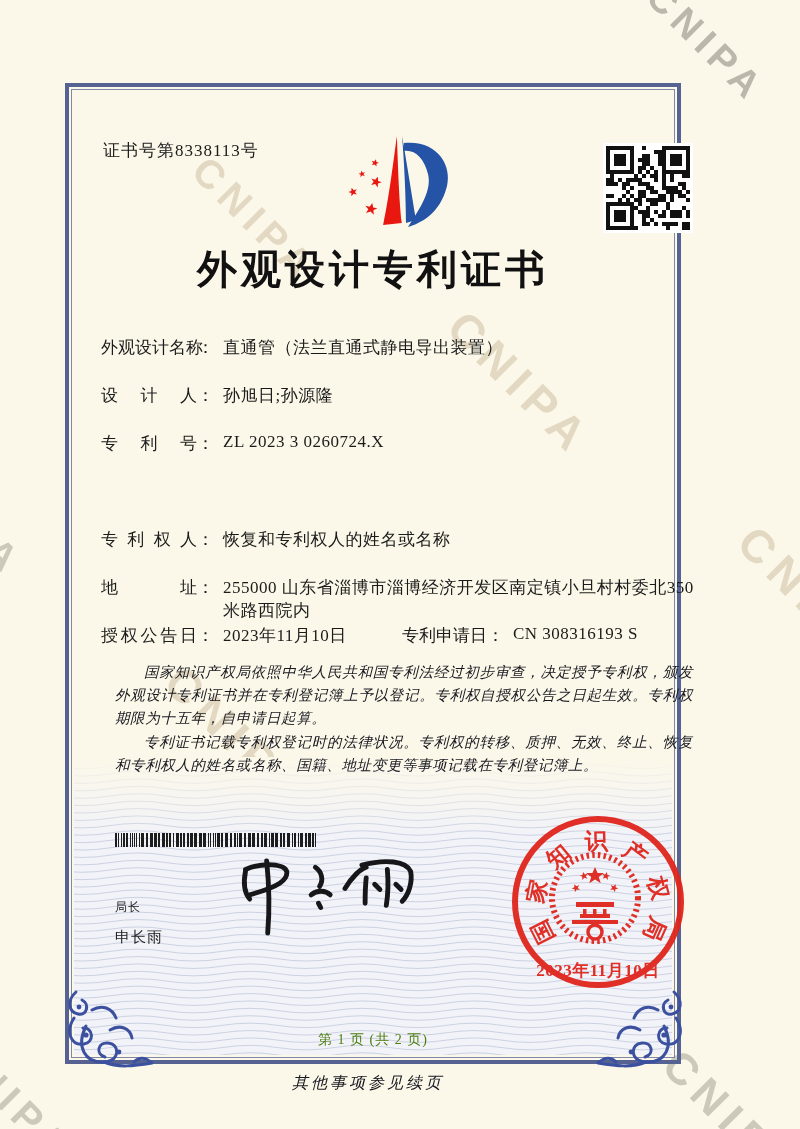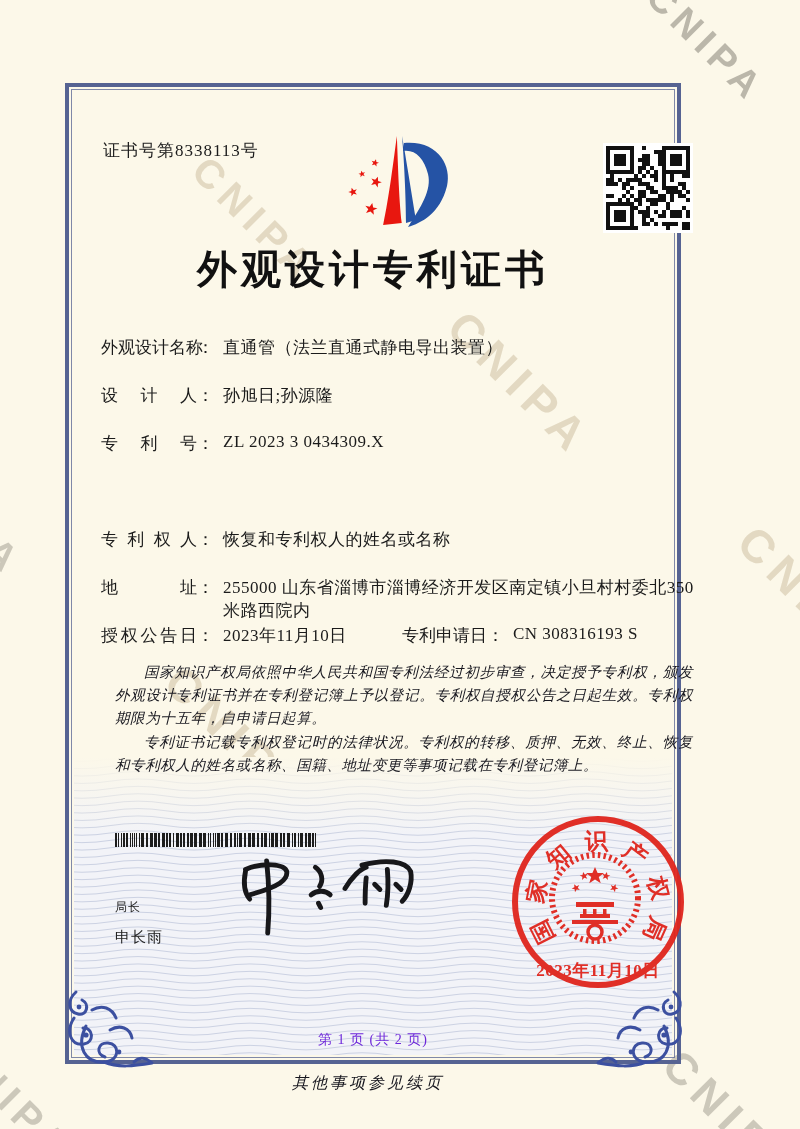--- a/index.html
+++ b/index.html
@@ -86,21 +86,21 @@
   .sc5{transform:rotate(37deg) translateY(-62px);}
   .sc6{transform:rotate(75.5deg) translateY(-62px);}
   .sc7{transform:rotate(114deg) translateY(-62px);}
   .emblem{position:absolute;left:33px;top:32px;}
   .emblem *{stroke:var(--seal_red,#e0251c);}
   .emblem .fl{fill:var(--seal_red,#e0251c);stroke:none;}
   .seal-date{position:absolute;left:-14px;top:143px;width:200px;text-align:center;
              font-size:17px;font-weight:600;color:var(--seal_red,#e0251c);letter-spacing:.5px;}
 
   .page-footer{position:absolute;left:0;bottom:11px;width:608px;text-align:center;
-               font-size:14px;color:#6d28d9;z-index:2;letter-spacing:1px;}
+               font-size:14px;color:#4d7c0f;z-index:2;letter-spacing:1px;}
 
   .flourish{position:absolute;bottom:-16px;z-index:4;}
   .flourish path{fill:none;stroke:var(--flourish_blue,#3c50a0);stroke-width:3;
                  stroke-linecap:round;stroke-linejoin:round;}
   .flourish .fdot{fill:var(--flourish_blue,#3c50a0);stroke:none;}
   .fl-left{left:-7px;}
   .fl-right{right:-11px;transform:scaleX(-1);}
 
   .continuation{position:absolute;left:0;top:1073px;width:736px;text-align:center;font-style:italic;
                 font-size:16px;color:#17171f;letter-spacing:3px;z-index:2;}
@@ -426,21 +426,21 @@
     <div class="title">外观设计专利证书</div>
 
     <div class="rows">
       <div class="row" style="top:249px">
         <span class="f-label">外观设计名称</span><span class="f-colon">：</span><span class="f-value">直通管（法兰直通式静电导出装置）</span>
       </div>
       <div class="row" style="top:297px">
         <span class="f-label">设计人</span><span class="f-colon">：</span><span class="f-value">孙旭日;孙源隆</span>
       </div>
       <div class="row" style="top:345px">
-        <span class="f-label">专利号</span><span class="f-colon">：</span><span class="f-value">ZL 2023 3 0434309.X</span>
+        <span class="f-label">专利号</span><span class="f-colon">：</span><span class="f-value">ZL 2023 3 0260724.X</span>
       </div>
       <div class="row" style="top:441px">
         <span class="f-label">专利权人</span><span class="f-colon">：</span><span class="f-value">恢复和专利权人的姓名或名称</span>
       </div>
       <div class="row row-addr" style="top:489px">
         <span class="f-label">地址</span><span class="f-colon">：</span><span class="f-value">255000 山东省淄博市淄博经济开发区南定镇小旦村村委北350米路西院内</span>
       </div>
       <div class="row" style="top:537px">
         <span class="f-label">授权公告日</span><span class="f-colon">：</span><span class="f-value">2023年11月10日</span>
         <span class="pair2">

